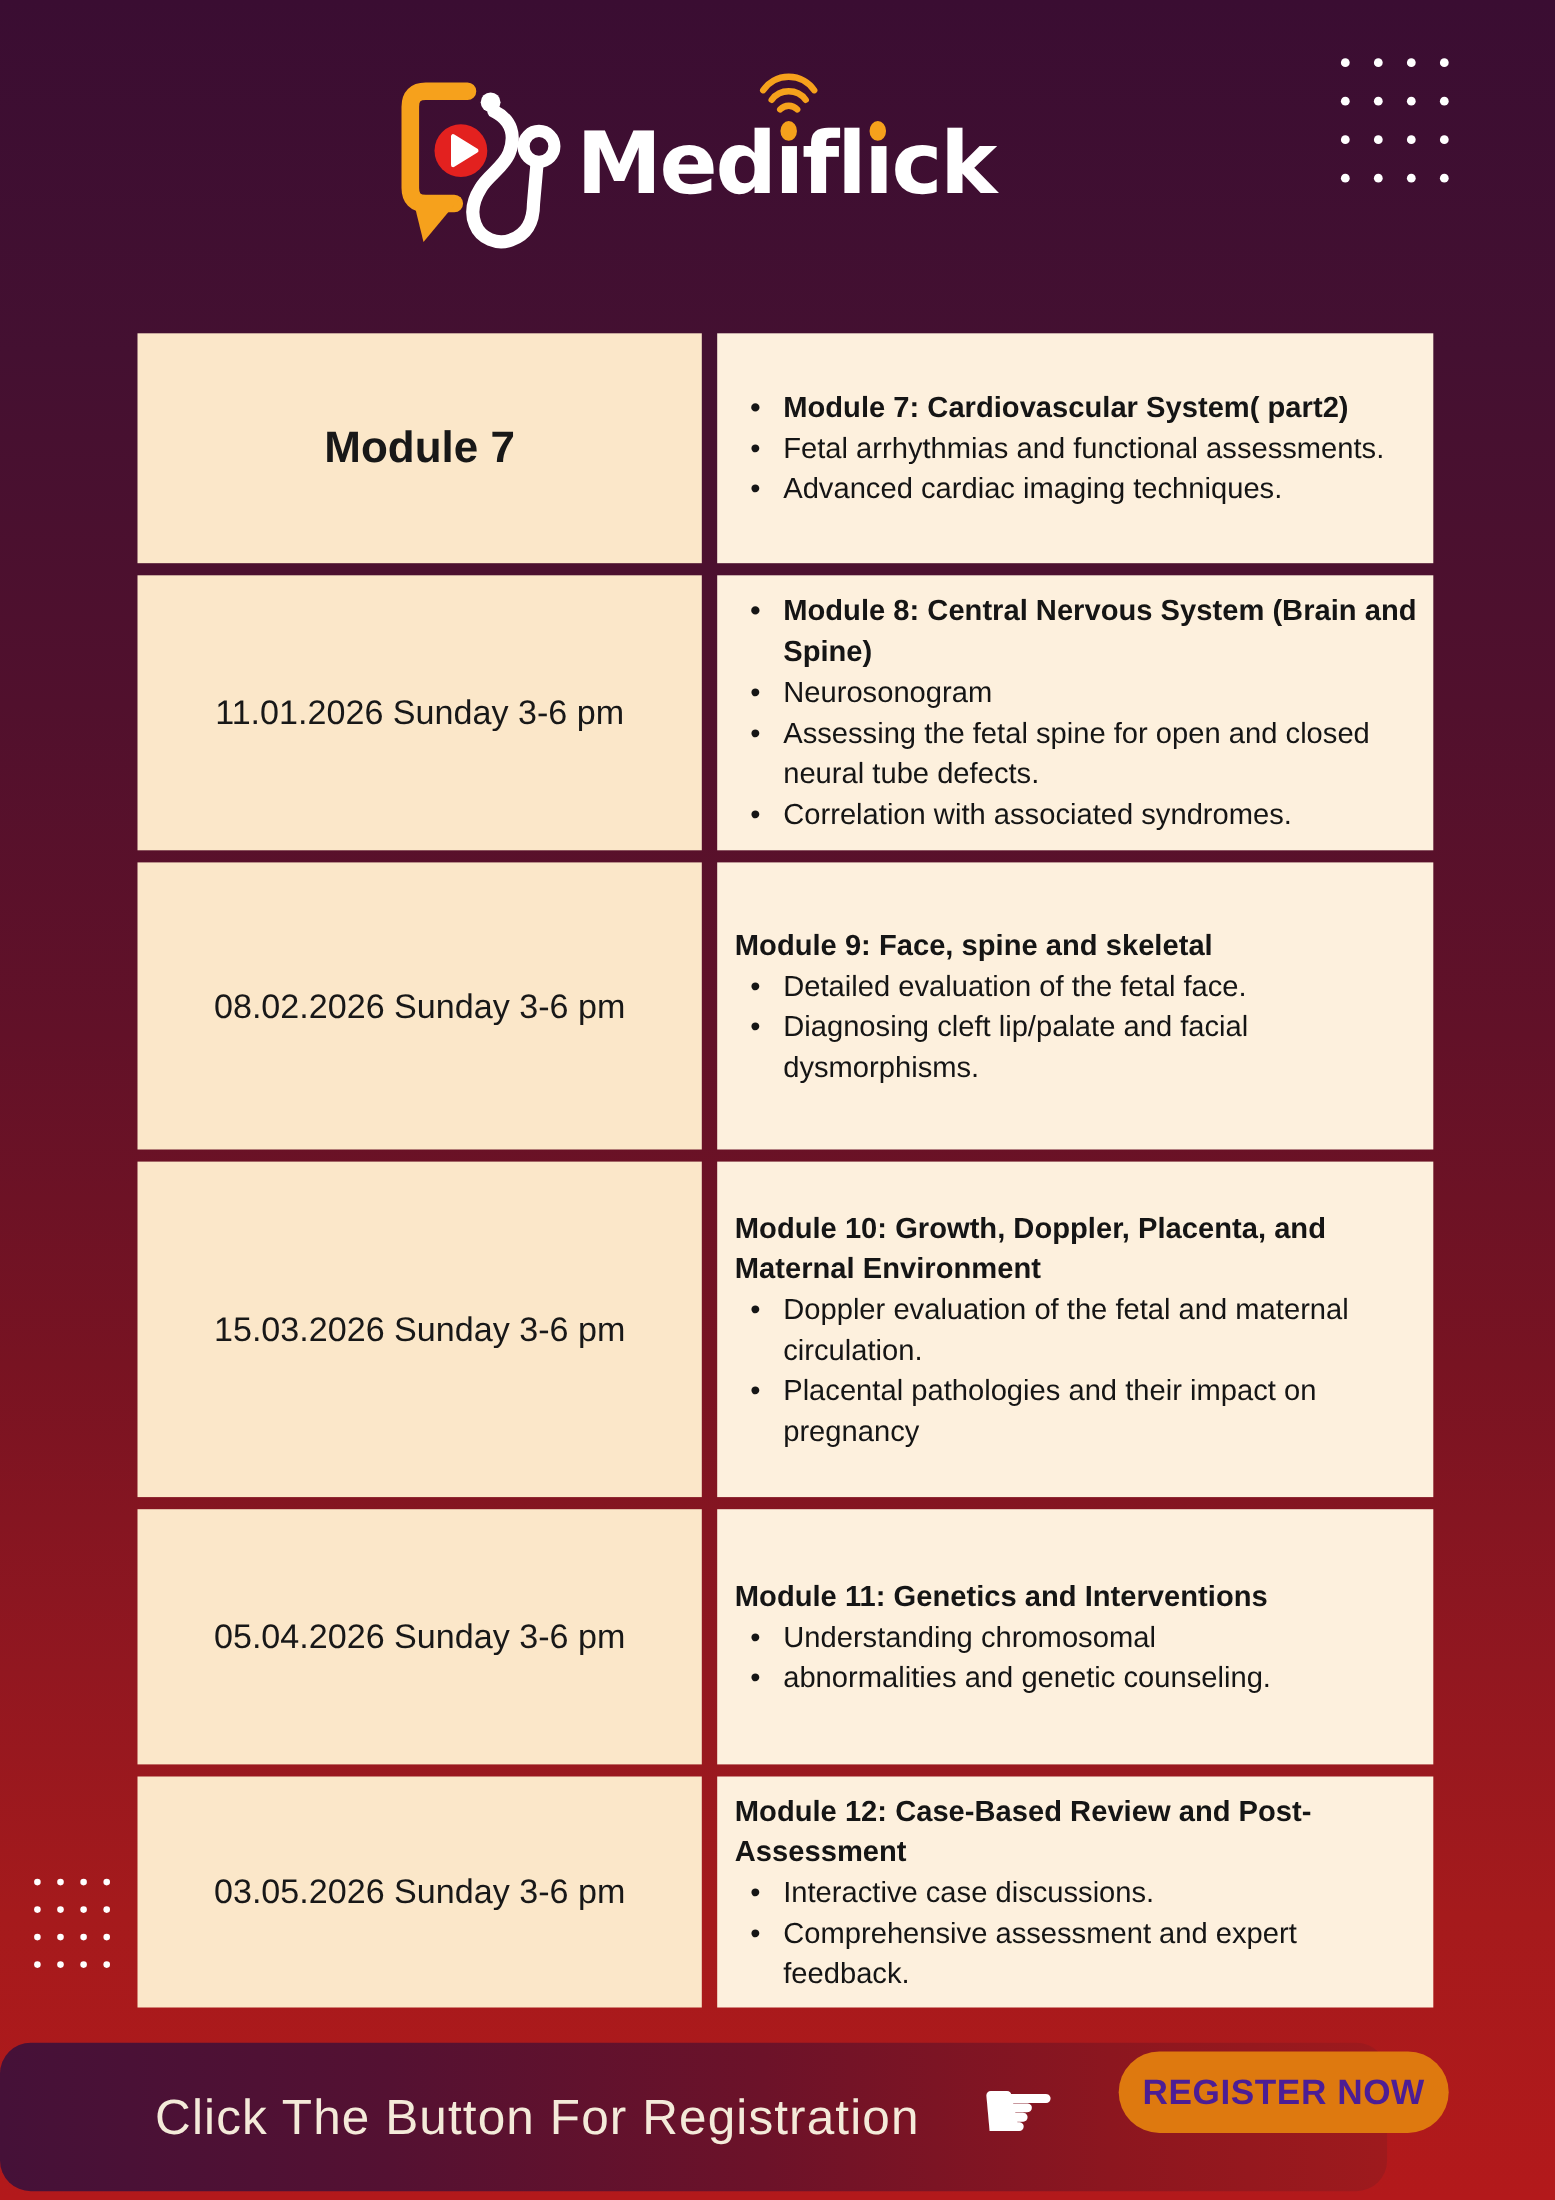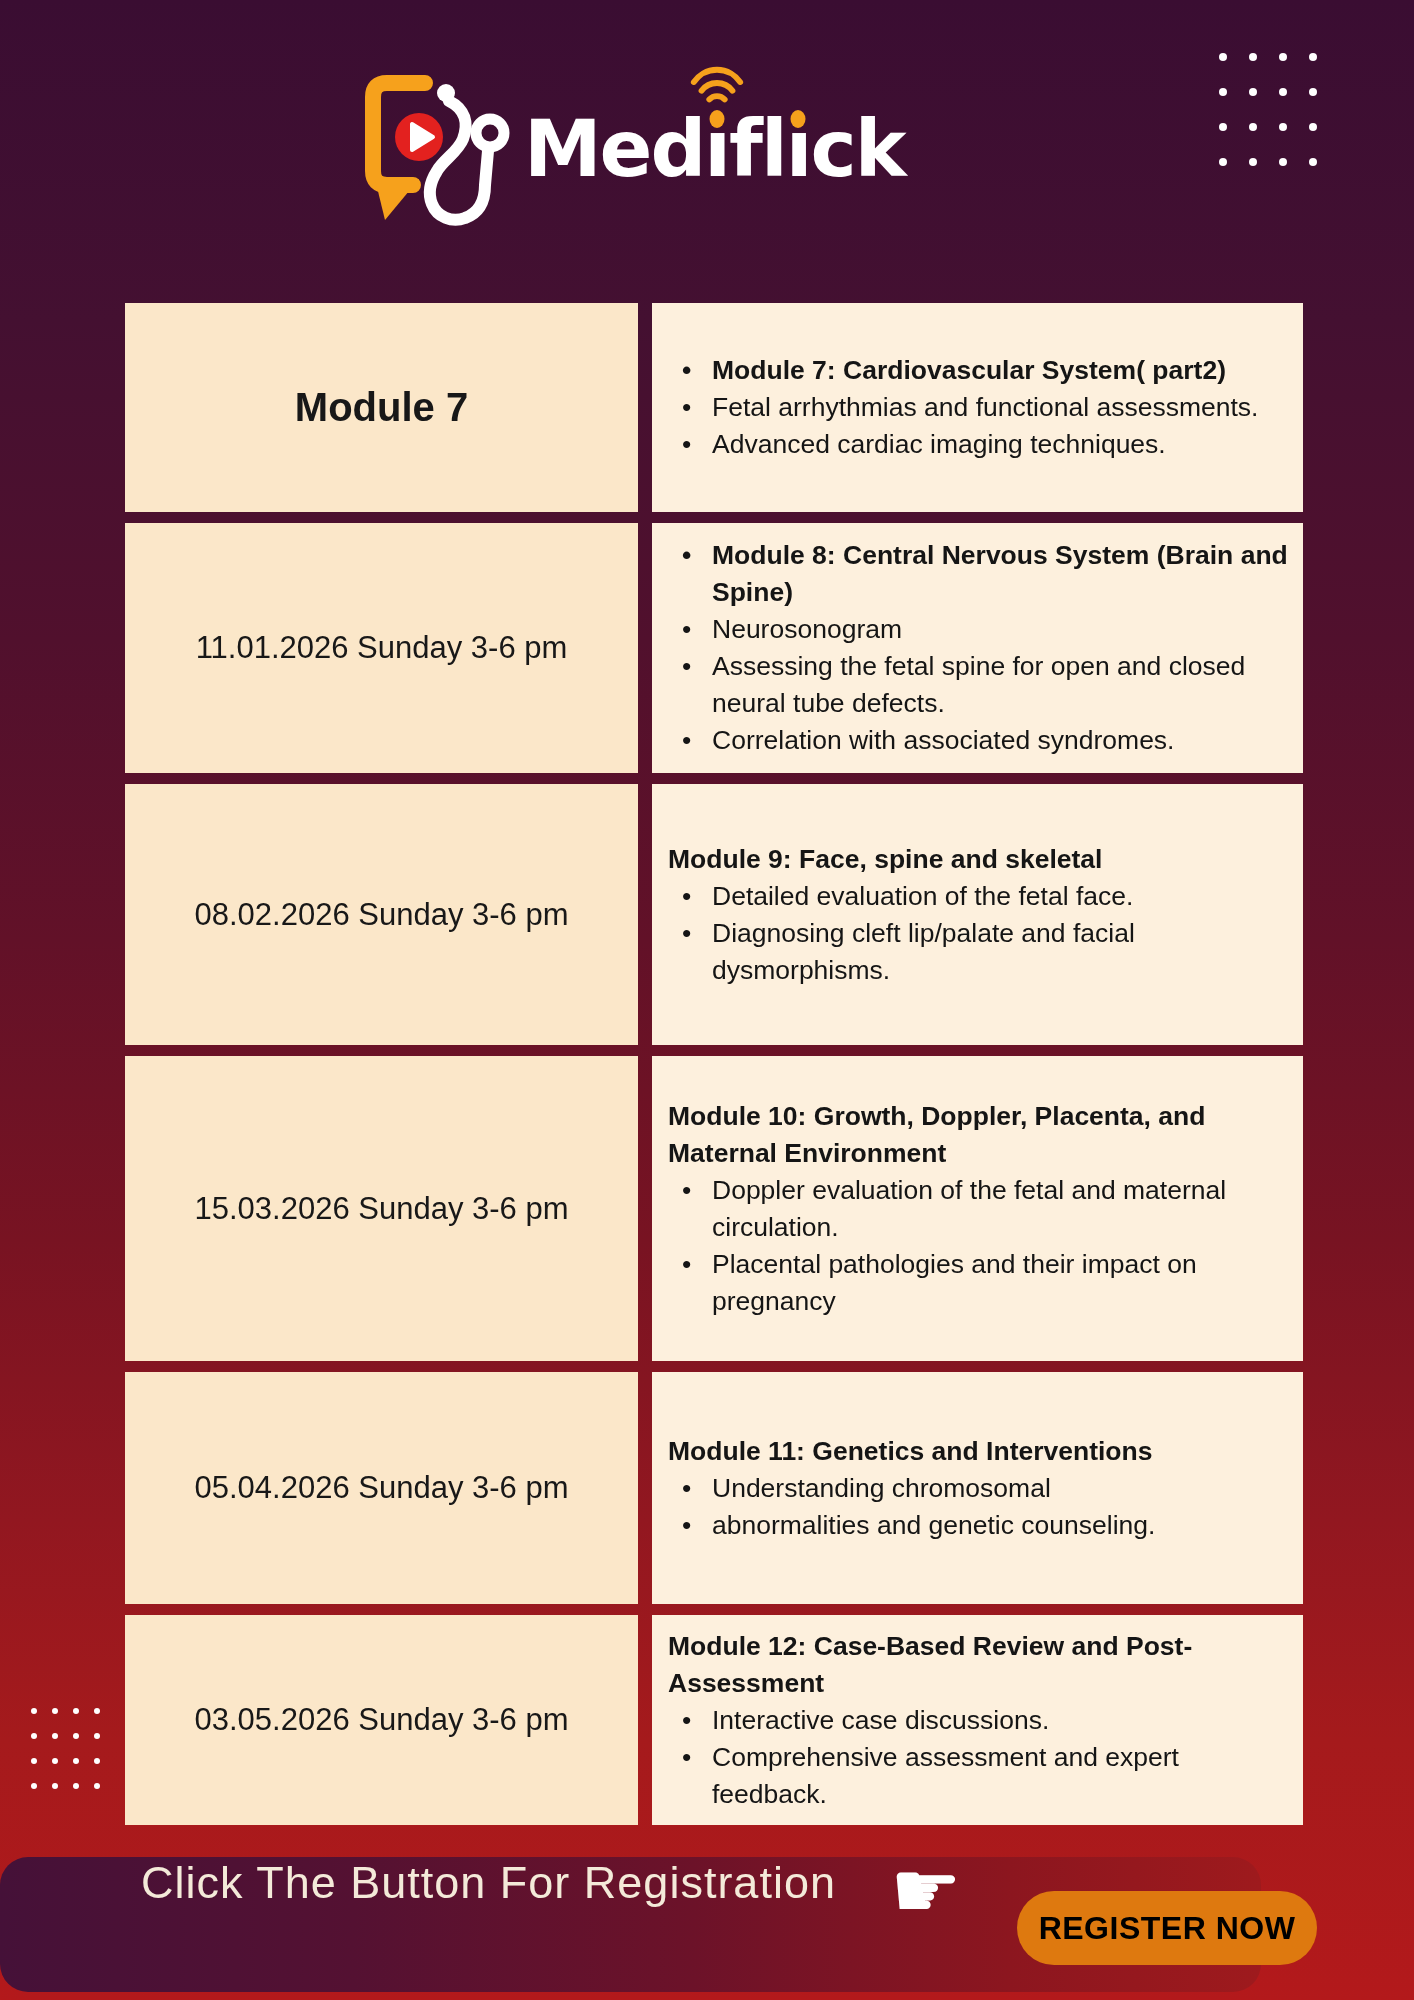--- a/index.html
+++ b/index.html
@@ -33,26 +33,26 @@
   .rcell{background:#FDF0DD;display:flex;flex-direction:column;justify-content:center;
     padding:10px 12px 10px 8px;font-size:26.5px;line-height:37px;color:#151515;}
   .rhead{font-weight:bold;margin-left:8px;}
   .rcell ul{list-style:none;margin:0;padding:0;}
   .rcell li{position:relative;padding-left:52px;}
   .rcell li::before{content:"\2022";position:absolute;left:22px;}
   .rcell li.bold{font-weight:bold;}
   
   .cta-bar{position:absolute;left:0;top:1857px;width:1261px;height:135px;
     background:linear-gradient(90deg,#451138 0%,#541132 28%,#6c1229 55%,#8c161f 80%,#9e1a1d 100%);
-    display:flex;border-radius:28px;}
+    display:flex;align-items:center;border-radius:28px;}
   .cta-text{margin-left:141px;font-size:45px;color:#f4ead9;letter-spacing:1px;}
   .hand{margin-left:54px;font-size:80px;line-height:1;color:#ffffff;
     font-family:"DejaVu Sans",sans-serif;transform:translateY(-6px);}
-  .register-btn{position:absolute;left:1017px;top:34px;width:300px;height:74px;
-    border:none;border-radius:38px;background:#DE790F;color:#000000;cursor:pointer;
+  .register-btn{position:absolute;left:1017px;top:8px;width:300px;height:74px;
+    border:none;border-radius:38px;background:#DE790F;color:#4c1d95;cursor:pointer;
     font-family:"Liberation Sans",sans-serif;font-weight:bold;font-size:32px;letter-spacing:0.5px;
     display:flex;align-items:center;justify-content:center;}
 </style>
 </head>
 <body>
 
 <svg class="logo-icon" viewBox="0 0 170 182">
 
   <g>
     <path d="M72,26 L34,26 Q20,26 20,40 L20,114 Q20,128 34,128 L60,128" fill="none" stroke="#F6A11C" stroke-width="16" stroke-linecap="round"></path>

